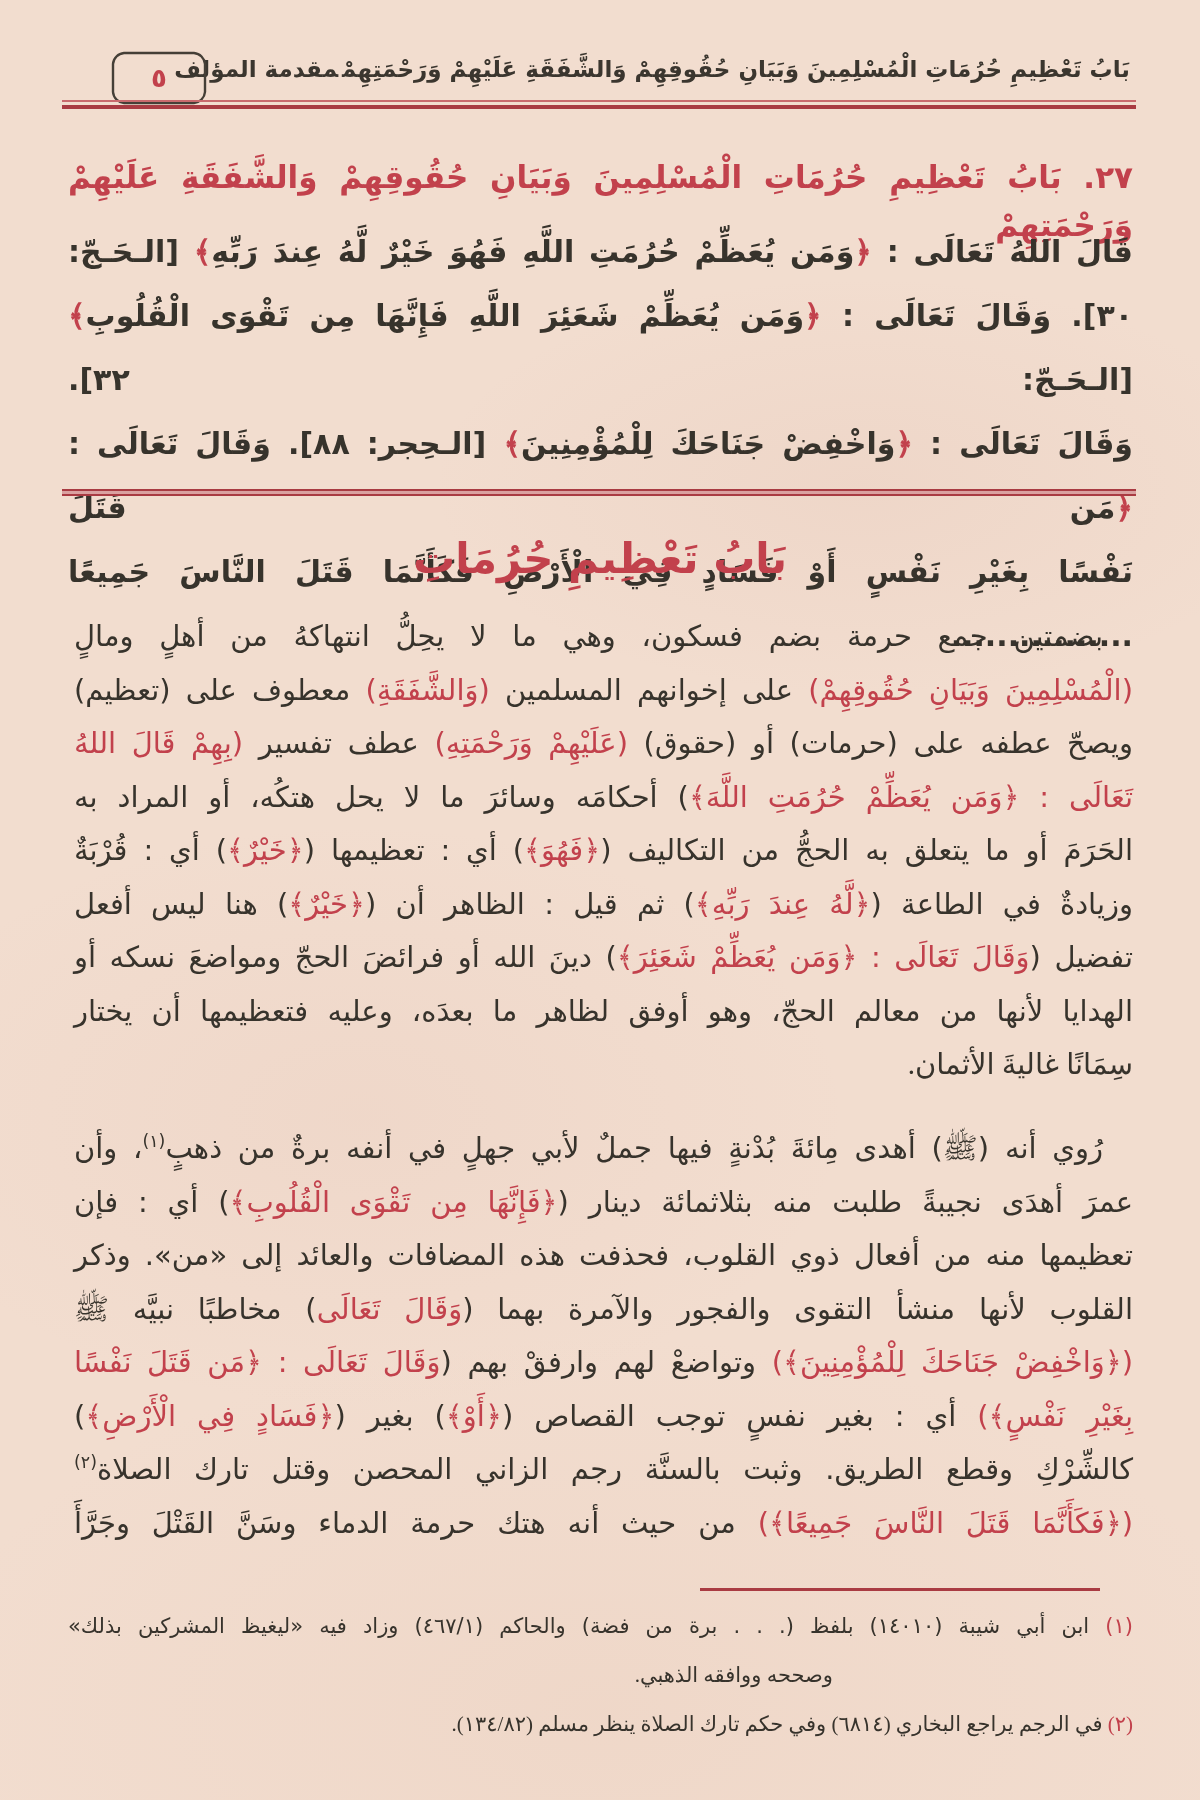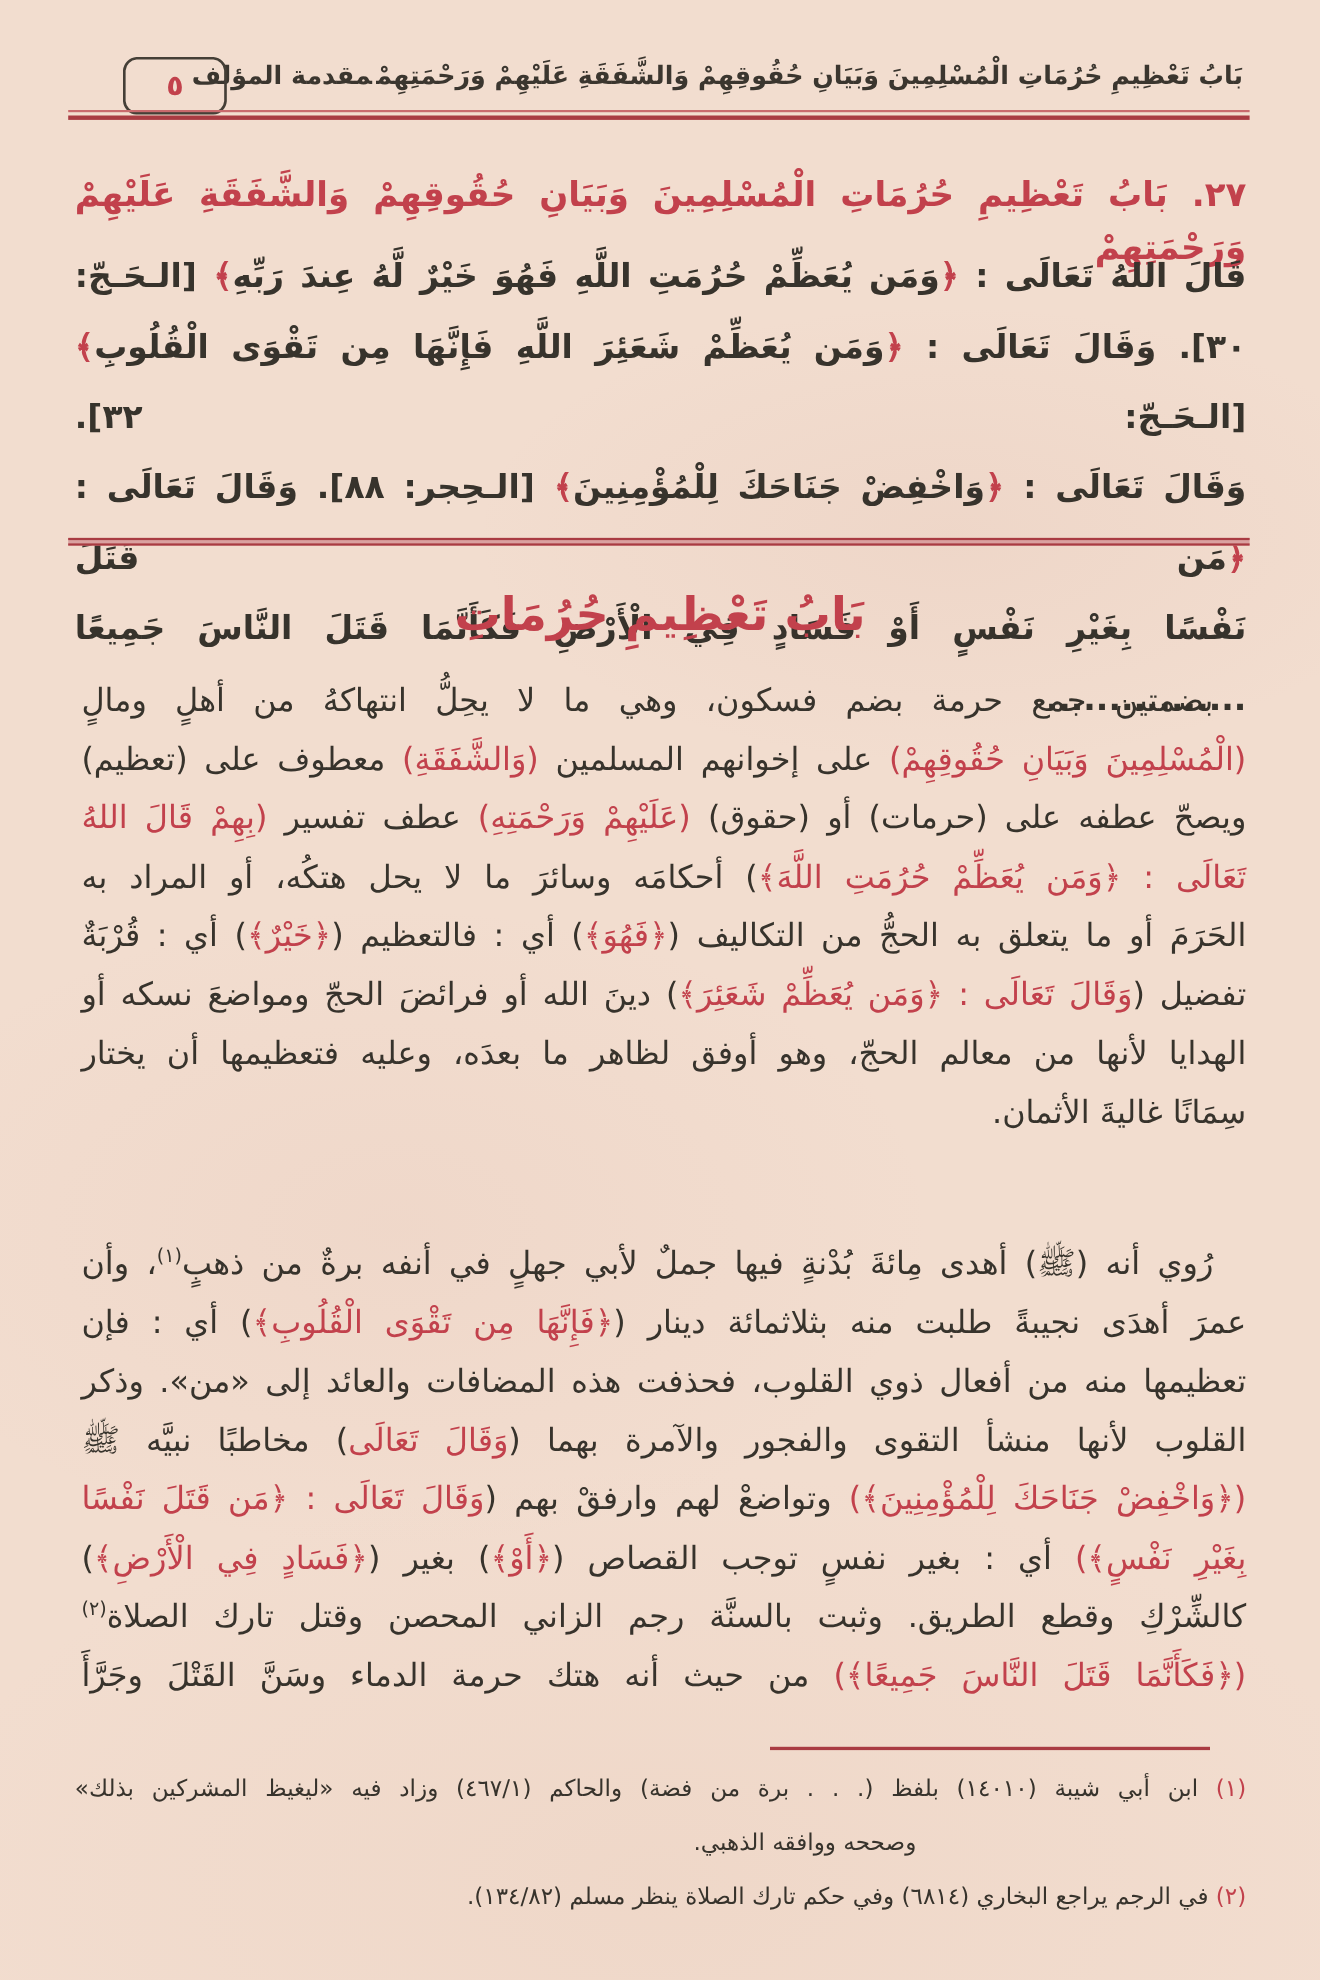--- a/index.html
+++ b/index.html
@@ -28,21 +28,21 @@
   .mid-rule{position:absolute;top:489px;right:64px;left:62px;height:7px;box-sizing:border-box;
     border-top:2px solid var(--rule);border-bottom:2px solid var(--rule);background:#daa1a0;}
   .section-heading{position:absolute;top:534px;right:0;left:0;text-align:center;
     font-size:42px;font-weight:700;color:var(--red);}
   .body-block{position:absolute;right:67px;left:74px;font-size:29px;line-height:53.5px;}
   .para1{top:610px;}
   .para2{top:1122px;}
   .fn-rule{position:absolute;top:1588px;right:100px;width:400px;height:3px;background:var(--rule);}
   .fn-block{position:absolute;top:1602px;right:67px;left:68px;font-size:21px;line-height:49px;}
   .line{text-align:justify;text-align-last:justify;}
-  .line.al-r{text-align:center;text-align-last:right;}
+  .line.al-r{text-align:center;text-align-last:right;font-family:Liberation Serif, serif;}
   .red{color:var(--red);}
   .ink{color:var(--ink);}
   .sup{font-size:0.6em;vertical-align:super;line-height:0;}
   .dots{letter-spacing:3px;}
 </style>
 </head>
 <body>
 
 <div class="page">
 
@@ -72,21 +72,22 @@
 
   <div class="mid-rule"></div>
 
   <div class="section-heading">بَابُ تَعْظِيمِ حُرُمَاتِ</div>
 
   <div class="body-block para1">
       <div class="line" style="padding-right: 30px;"><span class="ink">بضمتين جمع حرمة بضم فسكون، وهي ما لا يحِلُّ انتهاكهُ من أهلٍ ومالٍ</span></div>
       <div class="line"><span class="red">(الْمُسْلِمِينَ وَبَيَانِ حُقُوقِهِمْ)</span><span class="ink"> على إخوانهم المسلمين </span><span class="red">(وَالشَّفَقَةِ)</span><span class="ink"> معطوف على (تعظيم)</span></div>
       <div class="line"><span class="ink">ويصحّ عطفه على (حرمات) أو (حقوق) </span><span class="red">(عَلَيْهِمْ وَرَحْمَتِهِ)</span><span class="ink"> عطف تفسير </span><span class="red">(بِهِمْ قَالَ اللهُ</span></div>
       <div class="line"><span class="red">تَعَالَى : ﴿وَمَن يُعَظِّمْ حُرُمَتِ اللَّهَ﴾</span><span class="ink">) أحكامَه وسائرَ ما لا يحل هتكُه، أو المراد به</span></div>
-      <div class="line"><span class="ink">الحَرَمَ أو ما يتعلق به الحجُّ من التكاليف (</span><span class="red">﴿فَهُوَ﴾</span><span class="ink">) أي : فالتعظيم (</span><span class="red">﴿خَيْرٌ﴾</span><span class="ink">) أي : قُرْبَةٌ</span></div>
+      <div class="line"><span class="ink">الحَرَمَ أو ما يتعلق به الحجُّ من التكاليف (</span><span class="red">﴿فَهُوَ﴾</span><span class="ink">) أي : تعظيمها (</span><span class="red">﴿خَيْرٌ﴾</span><span class="ink">) أي : قُرْبَةٌ</span></div>
+      <div class="line"><span class="ink">وزيادةٌ في الطاعة (</span><span class="red">﴿لَّهُ عِندَ رَبِّهِ﴾</span><span class="ink">) ثم قيل : الظاهر أن (</span><span class="red">﴿خَيْرٌ﴾</span><span class="ink">) هنا ليس أفعل</span></div>
       <div class="line"><span class="ink">تفضيل (</span><span class="red">وَقَالَ تَعَالَى : ﴿وَمَن يُعَظِّمْ شَعَئِرَ﴾</span><span class="ink">) دينَ الله أو فرائضَ الحجّ ومواضعَ نسكه أو</span></div>
       <div class="line"><span class="ink">الهدايا لأنها من معالم الحجّ، وهو أوفق لظاهر ما بعدَه، وعليه فتعظيمها أن يختار</span></div>
       <div class="line al-r"><span class="ink">سِمَانًا غاليةَ الأثمان.</span></div>
     </div>
 
   <div class="body-block para2">
       <div class="line" style="padding-right: 30px;"><span class="ink">رُوي أنه (ﷺ) أهدى مِائةَ بُدْنةٍ فيها جملٌ لأبي جهلٍ في أنفه برةٌ من ذهبٍ</span><span class="ink sup">(١)</span><span class="ink">، وأن</span></div>
       <div class="line"><span class="ink">عمرَ أهدَى نجيبةً طلبت منه بثلاثمائة دينار (</span><span class="red">﴿فَإِنَّهَا مِن تَقْوَى الْقُلُوبِ﴾</span><span class="ink">) أي : فإن</span></div>
       <div class="line"><span class="ink">تعظيمها منه من أفعال ذوي القلوب، فحذفت هذه المضافات والعائد إلى «من». وذكر</span></div>
       <div class="line"><span class="ink">القلوب لأنها منشأ التقوى والفجور والآمرة بهما (</span><span class="red">وَقَالَ تَعَالَى</span><span class="ink">) مخاطبًا نبيَّه ﷺ</span></div>

